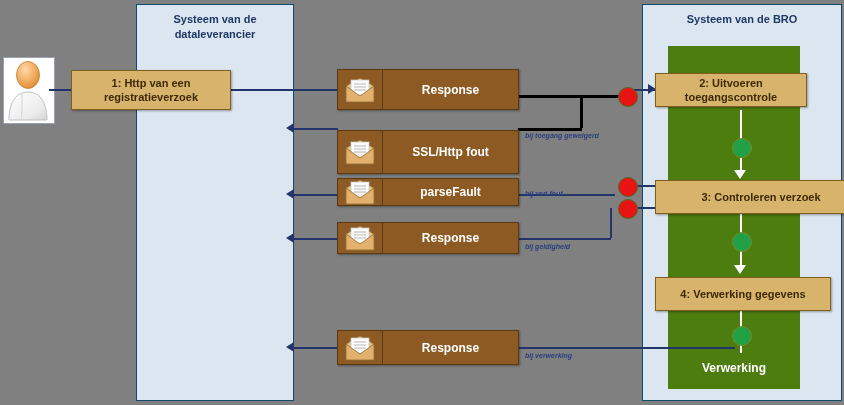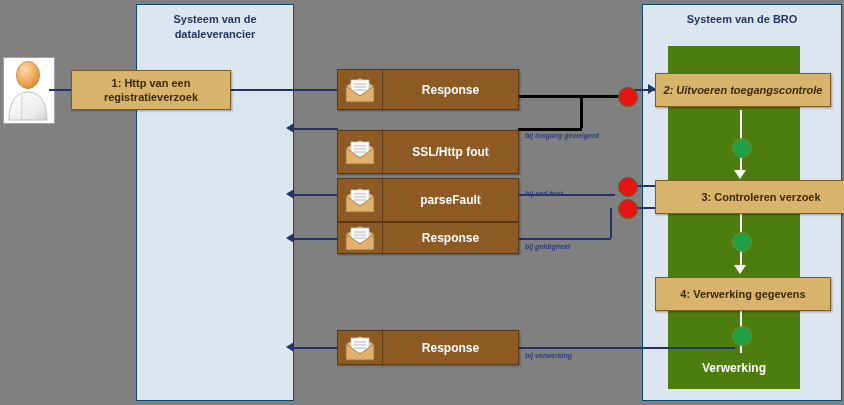--- a/index.html
+++ b/index.html
@@ -196,21 +196,21 @@
   <div class="dot-red" style="left:618px;top:177px;"></div>
   <div class="dot-red" style="left:618px;top:199px;"></div>
 
   <div class="dot-green" style="left:732px;top:138px;"></div>
   <div class="dot-green" style="left:732px;top:232px;"></div>
   <div class="dot-green" style="left:732px;top:326px;"></div>
 
   <div class="task" style="left:71px;top:70px;width:160px;height:40px;">1: Http van een
 registratieverzoek</div>
 
-  <div class="task" style="left:655px;top:73px;width:176px;height:34px;font-style:italic;">2: Uitvoeren toegangscontrole</div>
+  <div class="task" style="left:655px;top:73px;width:152px;height:34px;">2: Uitvoeren toegangscontrole</div>
 
   <div class="task" style="left:655px;top:180px;width:212px;height:34px;">3:  Controleren verzoek</div>
 
   <div class="task" style="left:655px;top:277px;width:176px;height:34px;">4: Verwerking gegevens</div>
 
   <div class="msg" style="left:337px;top:69px;width:182px;height:41px;">
     <span class="msg-icon">
       <svg width="30" height="26" viewBox="0 0 30 26">
         <path d="M1 9 L15 1 L29 9 L29 25 L1 25 Z" fill="#e9bf83" stroke="#8a6a33" stroke-width="0.8"></path>
         <rect x="6" y="3" width="18" height="15" fill="#fbfbfb" stroke="#c9c9c9" stroke-width="0.7"></rect>
@@ -230,21 +230,21 @@
         <rect x="6" y="3" width="18" height="15" fill="#fbfbfb" stroke="#c9c9c9" stroke-width="0.7"></rect>
         <line x1="9" y1="7" x2="21" y2="7" stroke="#b9b9b9" stroke-width="1"></line>
         <line x1="9" y1="10" x2="21" y2="10" stroke="#b9b9b9" stroke-width="1"></line>
         <line x1="9" y1="13" x2="21" y2="13" stroke="#b9b9b9" stroke-width="1"></line>
         <path d="M1 9 L15 19 L29 9 L29 25 L1 25 Z" fill="#e3b06d" stroke="#8a6a33" stroke-width="0.8"></path>
       </svg>
     </span>
     <span class="msg-label">SSL/Http fout</span>
   </div>
 
-  <div class="msg" style="left:337px;top:178px;width:182px;height:44px;">
+  <div class="msg" style="left:337px;top:178px;width:182px;height:28px;">
     <span class="msg-icon">
       <svg width="30" height="26" viewBox="0 0 30 26">
         <path d="M1 9 L15 1 L29 9 L29 25 L1 25 Z" fill="#e9bf83" stroke="#8a6a33" stroke-width="0.8"></path>
         <rect x="6" y="3" width="18" height="15" fill="#fbfbfb" stroke="#c9c9c9" stroke-width="0.7"></rect>
         <line x1="9" y1="7" x2="21" y2="7" stroke="#b9b9b9" stroke-width="1"></line>
         <line x1="9" y1="10" x2="21" y2="10" stroke="#b9b9b9" stroke-width="1"></line>
         <line x1="9" y1="13" x2="21" y2="13" stroke="#b9b9b9" stroke-width="1"></line>
         <path d="M1 9 L15 19 L29 9 L29 25 L1 25 Z" fill="#e3b06d" stroke="#8a6a33" stroke-width="0.8"></path>
       </svg>
     </span>

